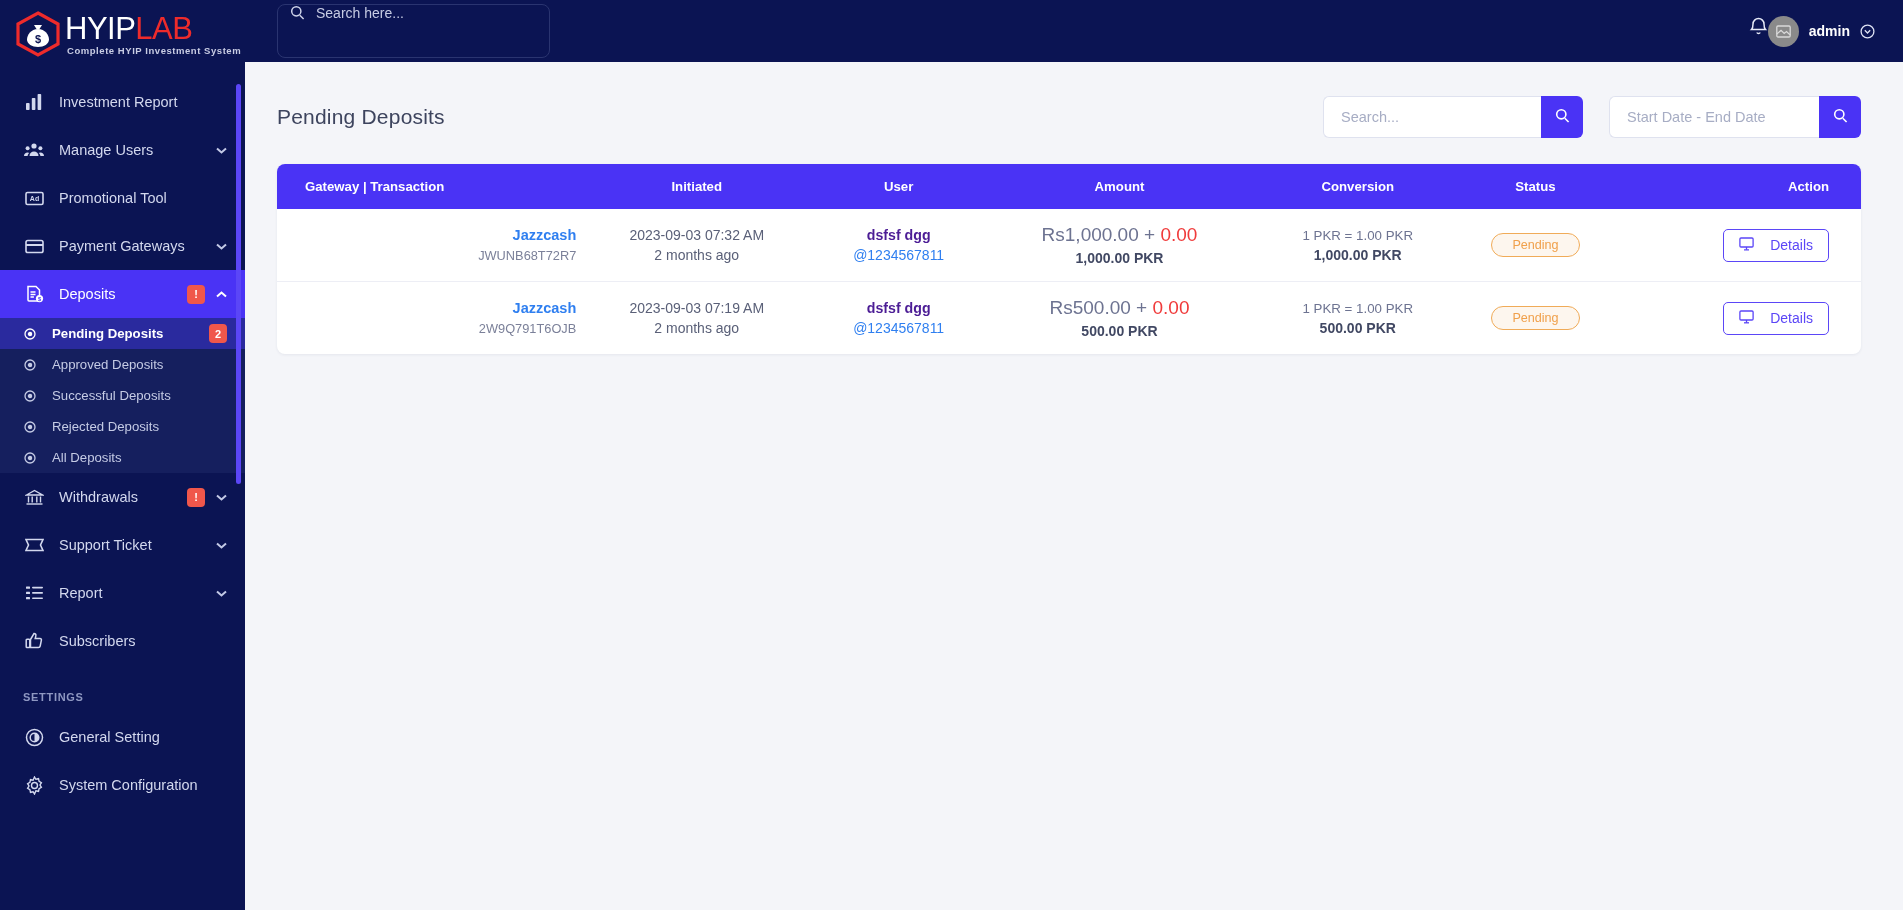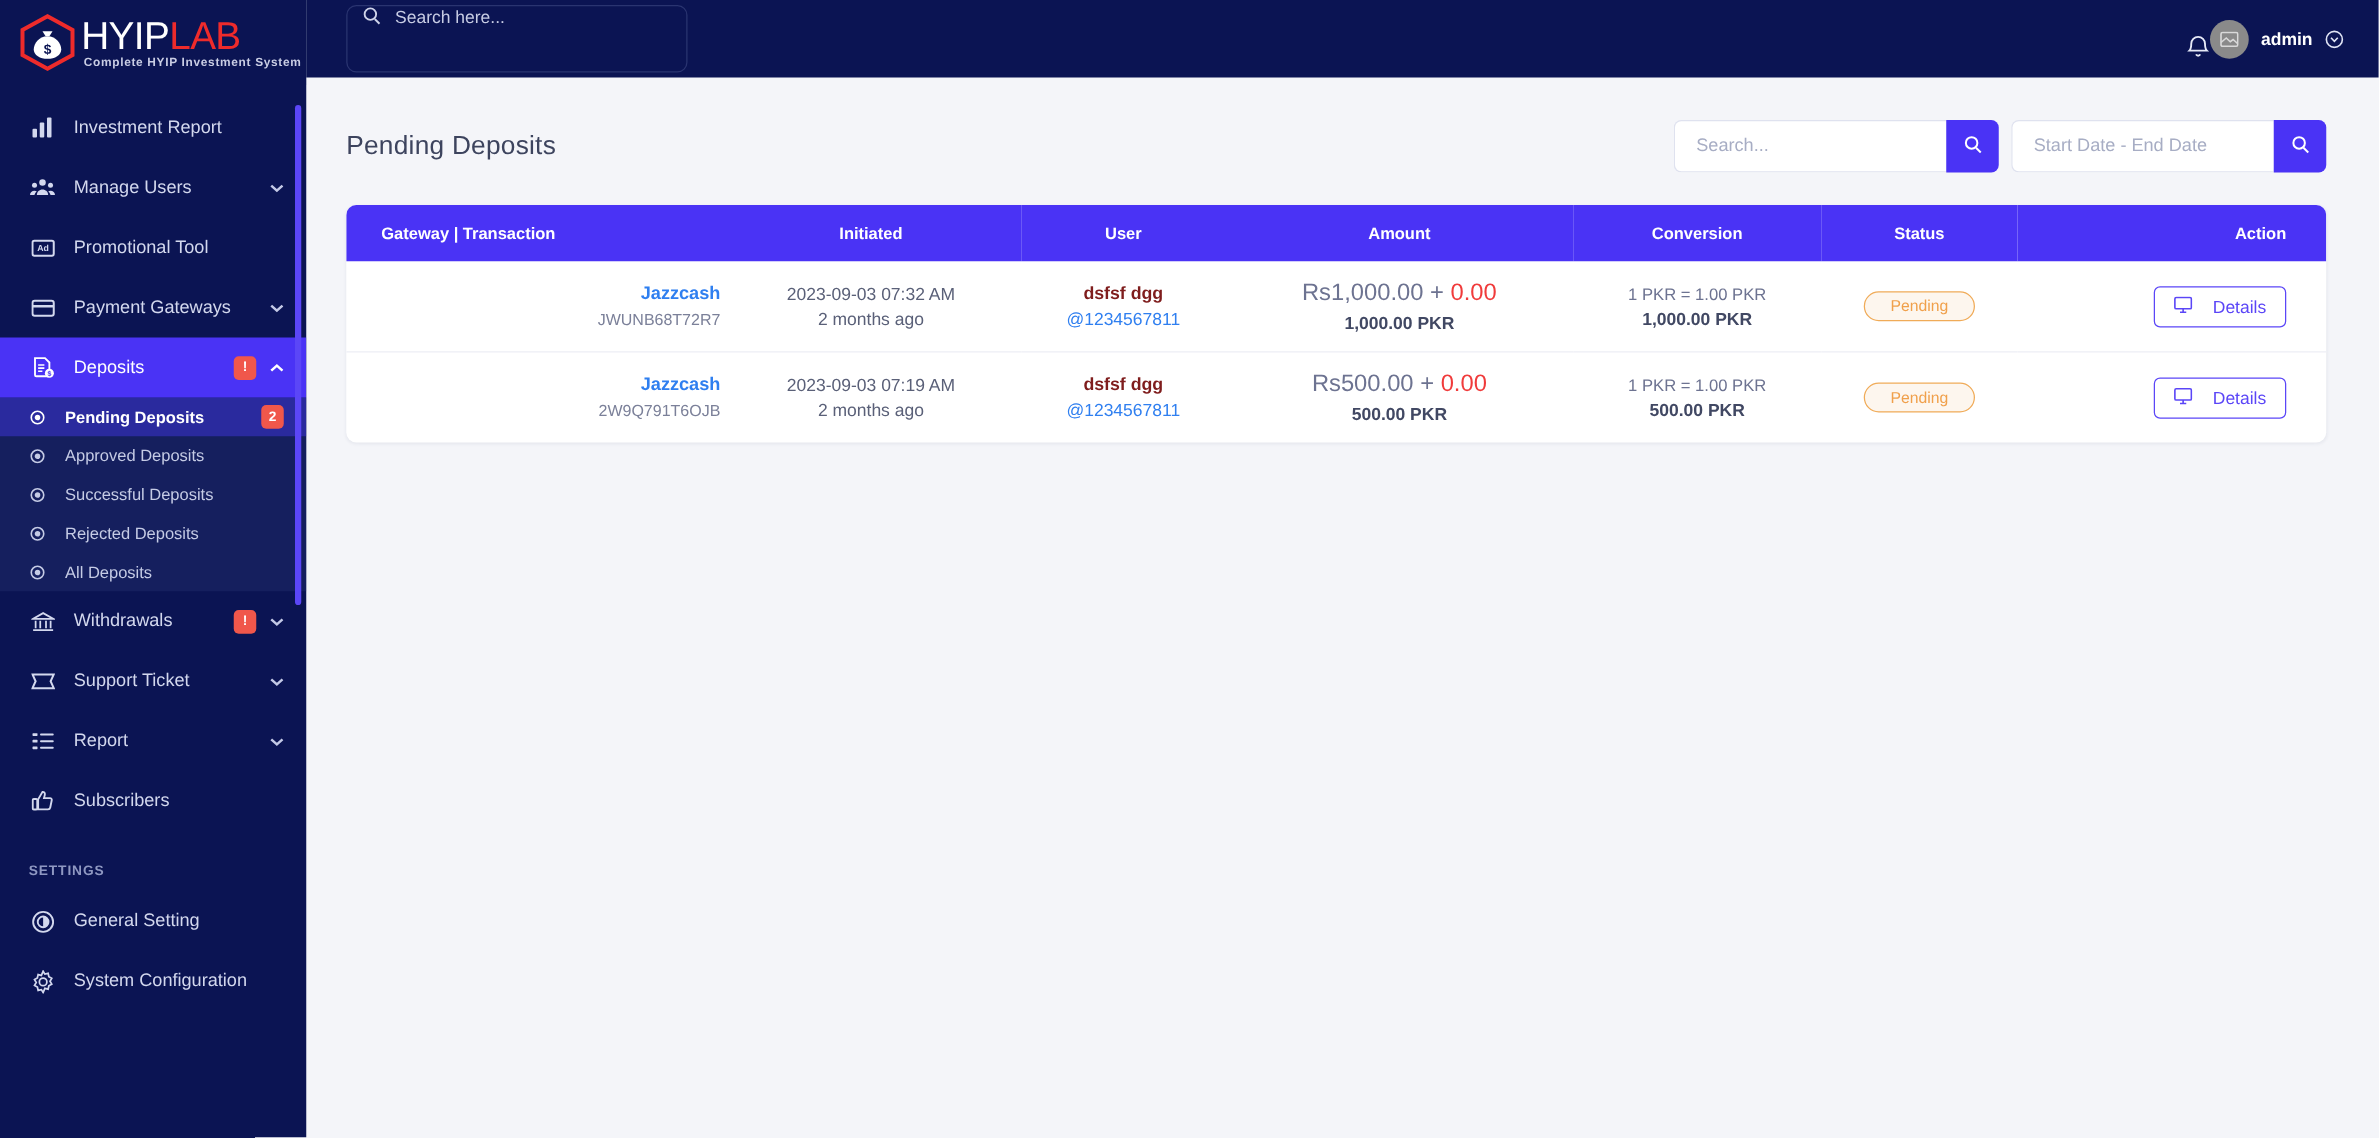--- a/index.html
+++ b/index.html
@@ -141,21 +141,21 @@
     background: transparent;
   }
   .top-search .s-ico { color: #cfd4ea; margin-right: 11px; display:flex; }
   .top-search input {
     background: transparent; border: 0; outline: 0;
     color: #e2e6f5; font-size: 14px;
     font-family: "Liberation Sans", sans-serif;
     width: 100%;
   }
   .top-search input::placeholder { color: #c7cce4; }
-  .top-right { margin-left: auto; display: flex; align-items: flex-end; }
+  .top-right { margin-left: auto; display: flex; align-items: flex-start; }
   .bell { color: #e6e9f7; cursor: pointer; display:flex; }
   .user-box { display: flex; align-items: center; gap: 10px; cursor: pointer; }
   .avatar {
     width: 31px; height: 31px; border-radius: 50%;
     background: #8a8a8a;
     display: flex; align-items: center; justify-content: center;
     color: #d9d9d9;
   }
   .uname { color: #ffffff; font-size: 14px; font-weight: 700; }
   .ucaret { color: #dfe3f4; display:flex; }
@@ -163,21 +163,21 @@
   .content { flex: 1 1 auto; padding: 34px 42px 0 32px; overflow: hidden; }
 
   .page-head {
     display: flex; align-items: center;
     margin-bottom: 26px;
   }
   .page-title {
     font-size: 21px; color: #3d445e; font-weight: 400;
     letter-spacing: 0.2px;
   }
-  .head-tools { margin-left: auto; display: flex; gap: 10px; }
+  .head-tools { margin-left: auto; display: flex; gap: 26px; }
   .input-group { display: flex; height: 42px; }
   .input-group input {
     border: 1px solid #dfe2ef; border-right: 0;
     border-radius: 6px 0 0 6px;
     padding: 0 17px;
     font-size: 14.5px; color: #4a5070;
     font-family: "Liberation Sans", sans-serif;
     background: #fff; outline: 0;
   }
   .input-group input::placeholder { color: #a7adc4; }
@@ -212,21 +212,21 @@
     vertical-align: middle;
   }
   tbody tr:last-child td { border-bottom: 0; }
   td.left { text-align: right; padding-left: 28px; }
   td.right { text-align: right; padding-right: 32px; }
 
   .gw-name { color: #2f7ff0; font-weight: 700; font-size: 14.5px; display: block; cursor: pointer; }
   .gw-trx { color: #7b8099; font-size: 12.8px; display: block; margin-top: 5px; }
   .line1 { display: block; font-size: 14px; color: #5a6078; }
   .line2 { display: block; font-size: 14px; color: #5a6078; margin-top: 4px; }
-  .u-name { display: block; color: #7f1d1d; font-weight: 700; font-size: 14.2px; }
+  .u-name { display: block; color: #4c1d95; font-weight: 700; font-size: 14.2px; }
   .u-handle { display: block; color: #2f7ff0; font-size: 14px; margin-top: 4px; cursor: pointer; }
   .amt-top { display: block; font-size: 19px; color: #6d7391; }
   .amt-charge { color: #f03b3b; }
   .amt-bold { display: block; font-size: 14px; color: #414863; font-weight: 700; margin-top: 4px; }
   .cv-top { display: block; font-size: 13.3px; color: #6d7391; }
   .cv-bold { display: block; font-size: 14px; color: #414863; font-weight: 700; margin-top: 4px; }
 
   .status-badge {
     display: inline-block;
     border: 1px solid #f0ab58;

